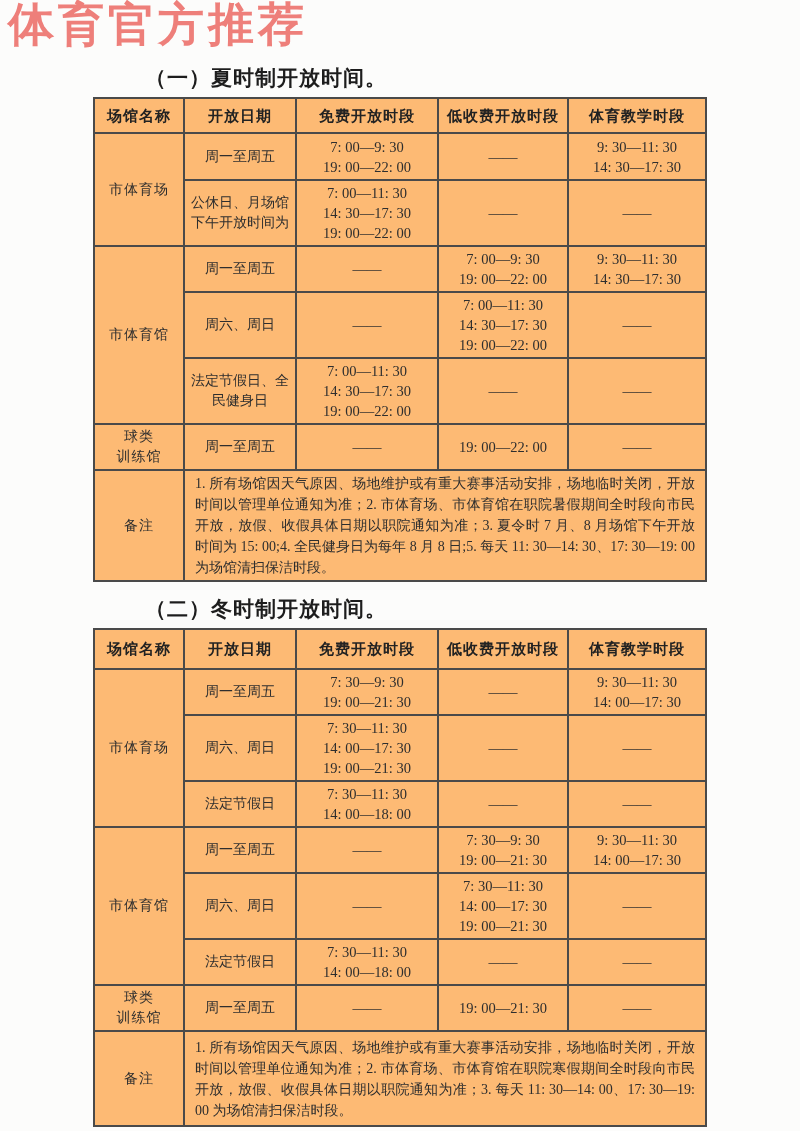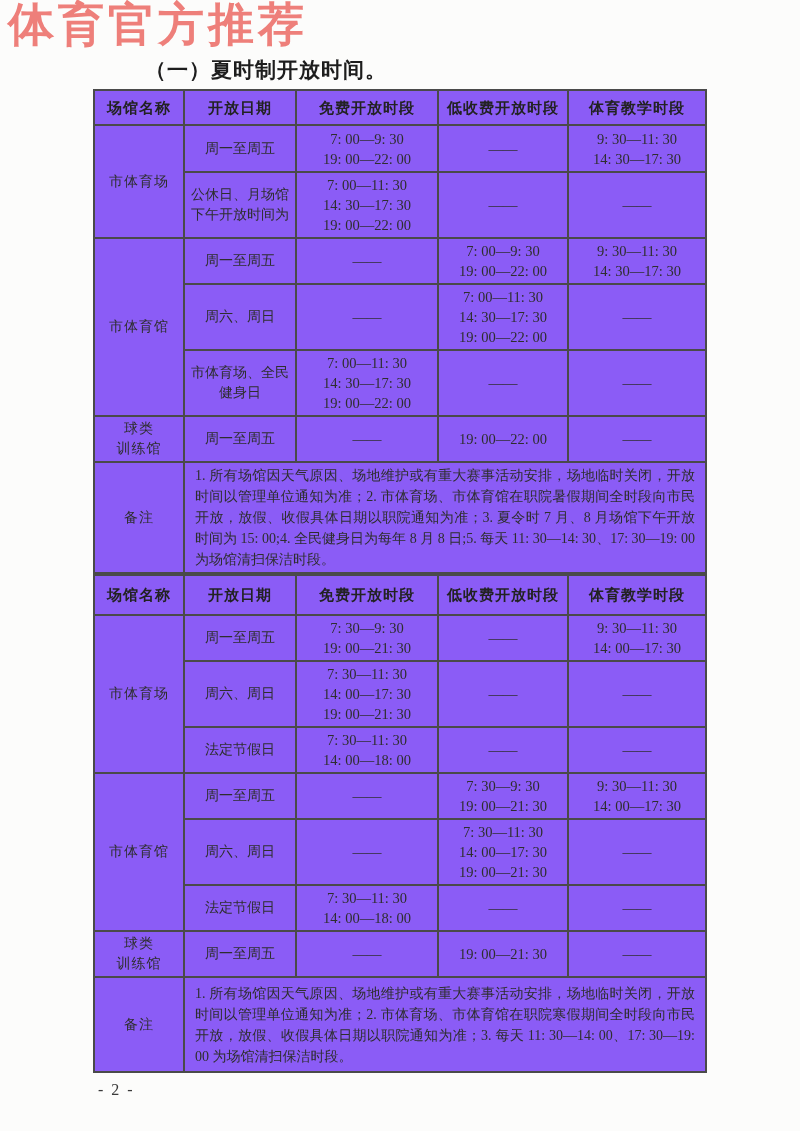--- a/index.html
+++ b/index.html
@@ -9,26 +9,26 @@
     font-family:"Liberation Serif","DejaVu Serif",serif;
   }
   .watermark{
     position:absolute;left:8px;top:-6px;
     font-size:46px;font-weight:700;letter-spacing:4px;
     color:#ee7f7a;white-space:nowrap;z-index:2;
   }
   .sheet{padding-top:48px}
   .tbl-heading{
     font-size:21px;font-weight:700;letter-spacing:1px;
-    margin:8px 0 5px 145px;line-height:28px;color:#1d1d1d;
+    margin:16px 0 5px 145px;line-height:28px;color:#1d1d1d;
   }
   .winter-heading{margin-top:13px}
   table.sched{
     border-collapse:collapse;table-layout:fixed;
-    width:612px;margin-left:93px;background:#8b5cf6;
+    width:612px;margin-left:93px;background:#fdba74;
   }
   .sched th,.sched td{
     border:2px solid #4a4a4a;
     padding:2px 5px;text-align:center;vertical-align:middle;
     white-space:pre-line;font-size:14px;line-height:20px;color:#2e2e2e;
   }
   .sched th{font-size:15px;font-weight:700;letter-spacing:1px;color:#222}
   .sched td.time{font-size:14.5px}
   .sched td.venue{letter-spacing:1px}
   .sched td.remark{
@@ -93,21 +93,21 @@
         </tr>
         <tr style="height:64px">
           <td class="date">周六、周日</td>
           <td class="time">——</td>
           <td class="time">7: 00—11: 30
 14: 30—17: 30
 19: 00—22: 00</td>
           <td class="time">——</td>
         </tr>
         <tr style="height:66px">
-          <td class="date">市体育场、全民健身日</td>
+          <td class="date">法定节假日、全民健身日</td>
           <td class="time">7: 00—11: 30
 14: 30—17: 30
 19: 00—22: 00</td>
           <td class="time">——</td>
           <td class="time">——</td>
         </tr>
         <tr style="height:37px">
           <td class="venue">球类
 训练馆</td>
           <td class="date">周一至周五</td>
@@ -117,20 +117,21 @@
         </tr>
         <tr style="height:110px">
           <td class="venue">备注</td>
           <td colspan="4" class="remark">1. 所有场馆因天气原因、场地维护或有重大赛事活动安排，场地临时关闭，开放时间以管理单位通知为准；2. 市体育场、市体育馆在职院暑假期间全时段向市民开放，放假、收假具体日期以职院通知为准；3. 夏令时 7 月、8 月场馆下午开放时间为 15: 00;4. 全民健身日为每年 8 月 8 日;5. 每天 11: 30—14: 30、17: 30—19: 00 为场馆清扫保洁时段。</td>
         </tr>
       </tbody>
     </table>
   </section>
 
   <section>
+    <h2 class="tbl-heading winter-heading">（二）冬时制开放时间。</h2>
 
     <table class="sched">
       <colgroup>
         <col style="width:90px">
           <col style="width:112px">
           <col style="width:142px">
           <col style="width:130px">
           <col style="width:138px">
       </colgroup>
       <tbody>

